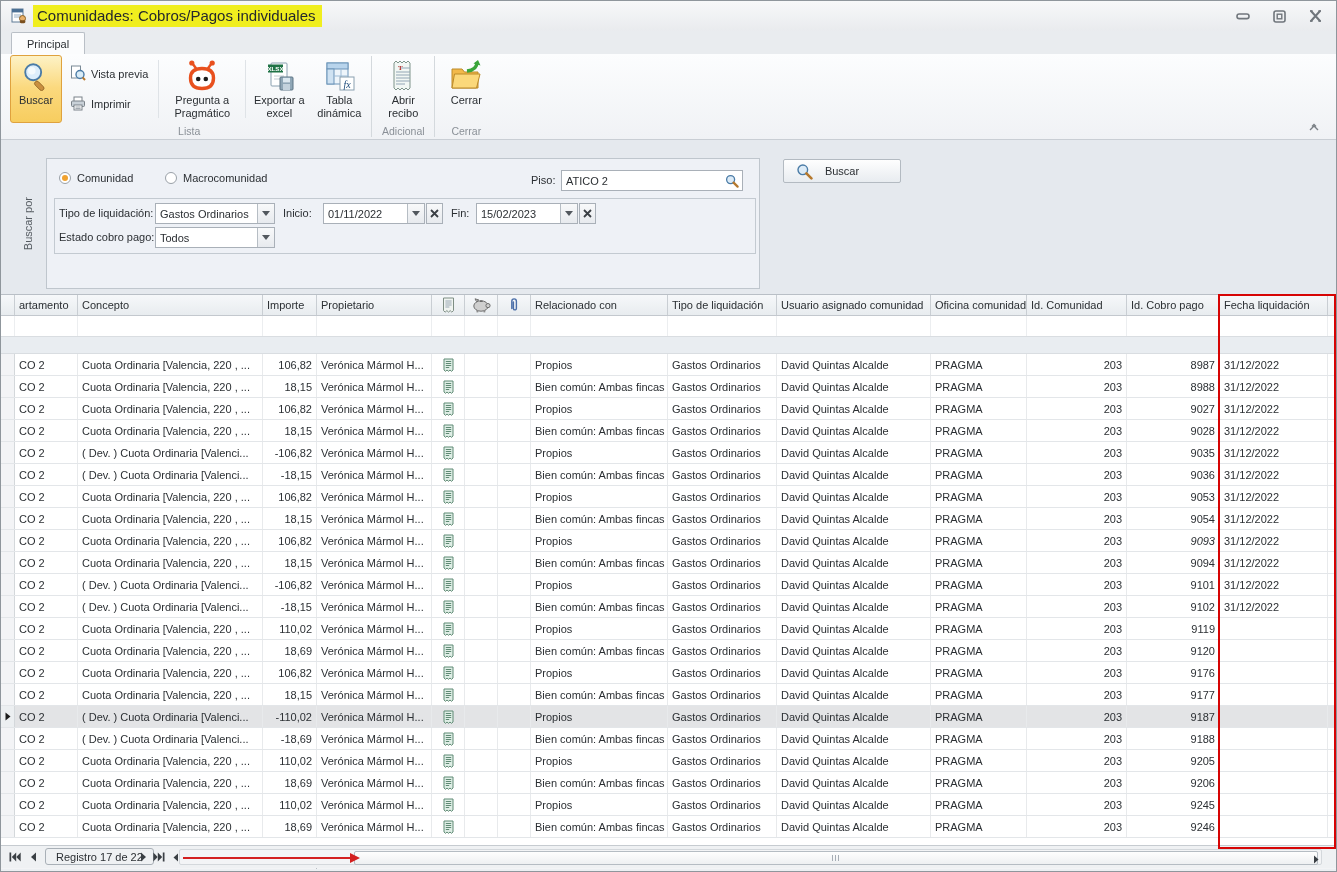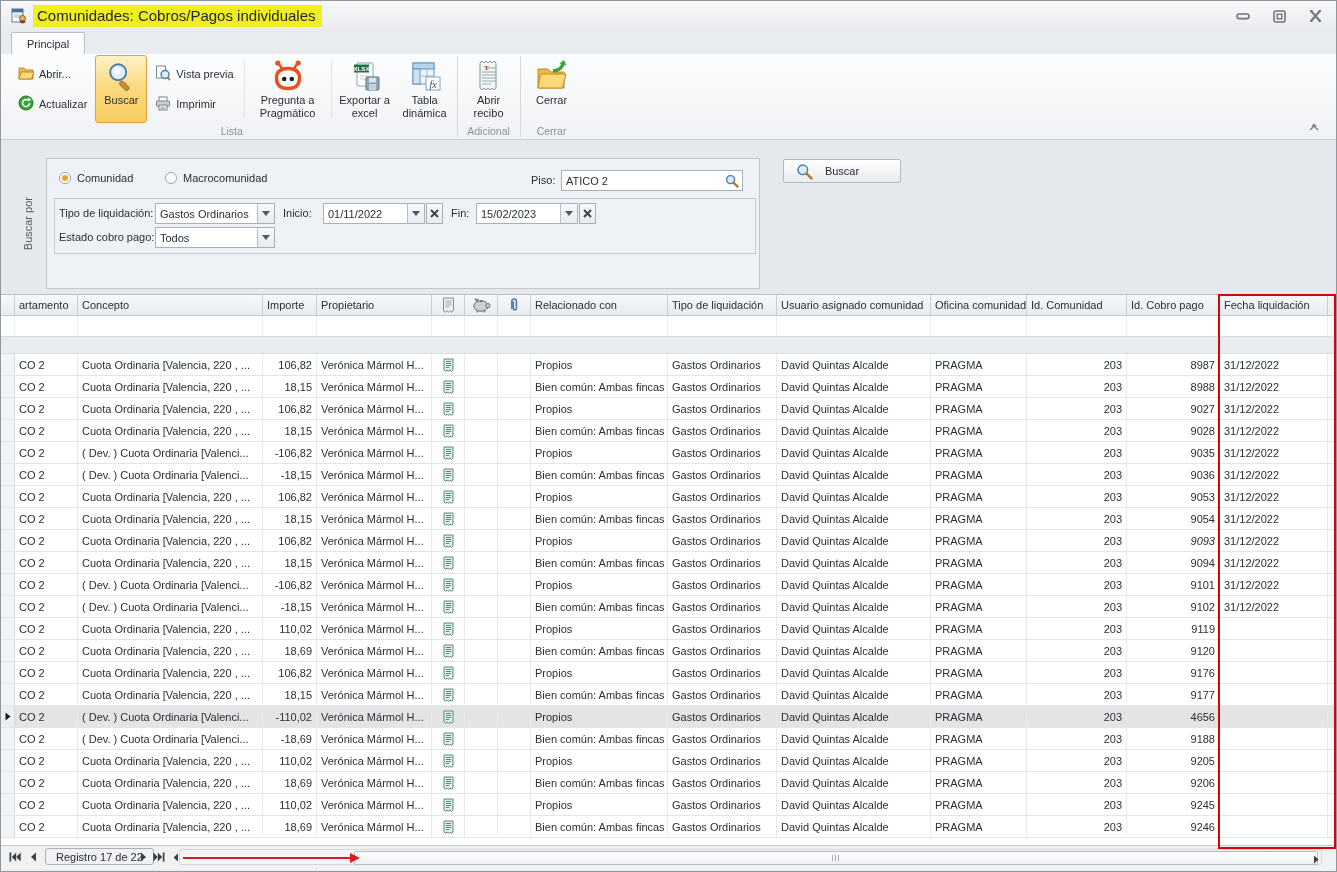--- a/index.html
+++ b/index.html
@@ -137,37 +137,20 @@
     </span>
   </div>
 
   <div class="tabrow">
     <div class="tab">Principal</div>
   </div>
 
   <div class="ribbon">
     <div class="rb-group">
       <div class="rb-content">
-        <div class="rb-smallcol">
-          <div class="rb-small">
-            <span><svg width="16" height="14" viewBox="0 0 16 14">
-                  <path d="M1 2 h5 l1.5 2 H15 v9 H1z" fill="#f2b94a" stroke="#bc8a28"></path>
-                  <path d="M3.2 6 H16 l-2.6 7 H1z" fill="#fbd87a" stroke="#bc8a28"></path>
-                </svg></span>
-            <span>Abrir...</span>
-          </div>
-          <div class="rb-small">
-            <span><svg width="16" height="16" viewBox="0 0 16 16">
-                  <circle cx="8" cy="8" r="7" fill="#35a435" stroke="#1d7a1d"></circle>
-                  <path d="M11.5 8 a3.5 3.5 0 1 1 -1.2-2.6" fill="none" stroke="#fff" stroke-width="1.6"></path>
-                  <polygon points="10,2.6 13.4,4.4 10.4,6.6" fill="#fff"></polygon>
-                </svg></span>
-            <span>Actualizar</span>
-          </div>
-        </div>
         <div class="rb-large active" style="width:46px">
           <span class="ic">
             <svg width="30" height="30" viewBox="0 0 32 32">
                 <circle cx="13" cy="12" r="8.5" fill="#ddeefb" stroke="#4a7ba6" stroke-width="2"></circle>
                 <circle cx="11.5" cy="10.5" r="4" fill="#f4fafd"></circle>
                 <rect x="17" y="20.5" width="12" height="5" rx="2.4" transform="rotate(45 17 20.5)" fill="#c98f3f" stroke="#8a5f22" stroke-width="0.8"></rect>
               </svg>
           </span>
           <span>Buscar</span>
         </div>
@@ -836,21 +819,21 @@
               <line x1="2.8" y1="9.5" x2="6.2" y2="9.5" stroke="#5f8a74"></line>
             </svg>
           </div>
           <div class="gc center" style="width: 33px;"></div>
           <div class="gc center" style="width: 33px;"></div>
           <div class="gc" style="width: 137px;">Propios</div>
           <div class="gc" style="width: 109px;">Gastos Ordinarios</div>
           <div class="gc" style="width: 154px;">David Quintas Alcalde</div>
           <div class="gc" style="width: 96px;">PRAGMA</div>
           <div class="gc right" style="width: 100px;">203</div>
-          <div class="gc right" style="width: 93px;">4656</div>
+          <div class="gc right" style="width: 93px;">9187</div>
           <div class="gc" style="width: 108px;"></div>
         </div>
         <div class="gr">
           <div class="gc ind" style="width: 14px;"></div>
           <div class="gc" style="width: 63px;">CO 2</div>
           <div class="gc" style="width: 185px;">( Dev. ) Cuota Ordinaria [Valenci...</div>
           <div class="gc right" style="width: 54px;">-18,69</div>
           <div class="gc" style="width: 115px;">Verónica Mármol H...</div>
           <div class="gc center" style="width: 33px;">
             <svg width="11" height="14" viewBox="0 0 11 14">

